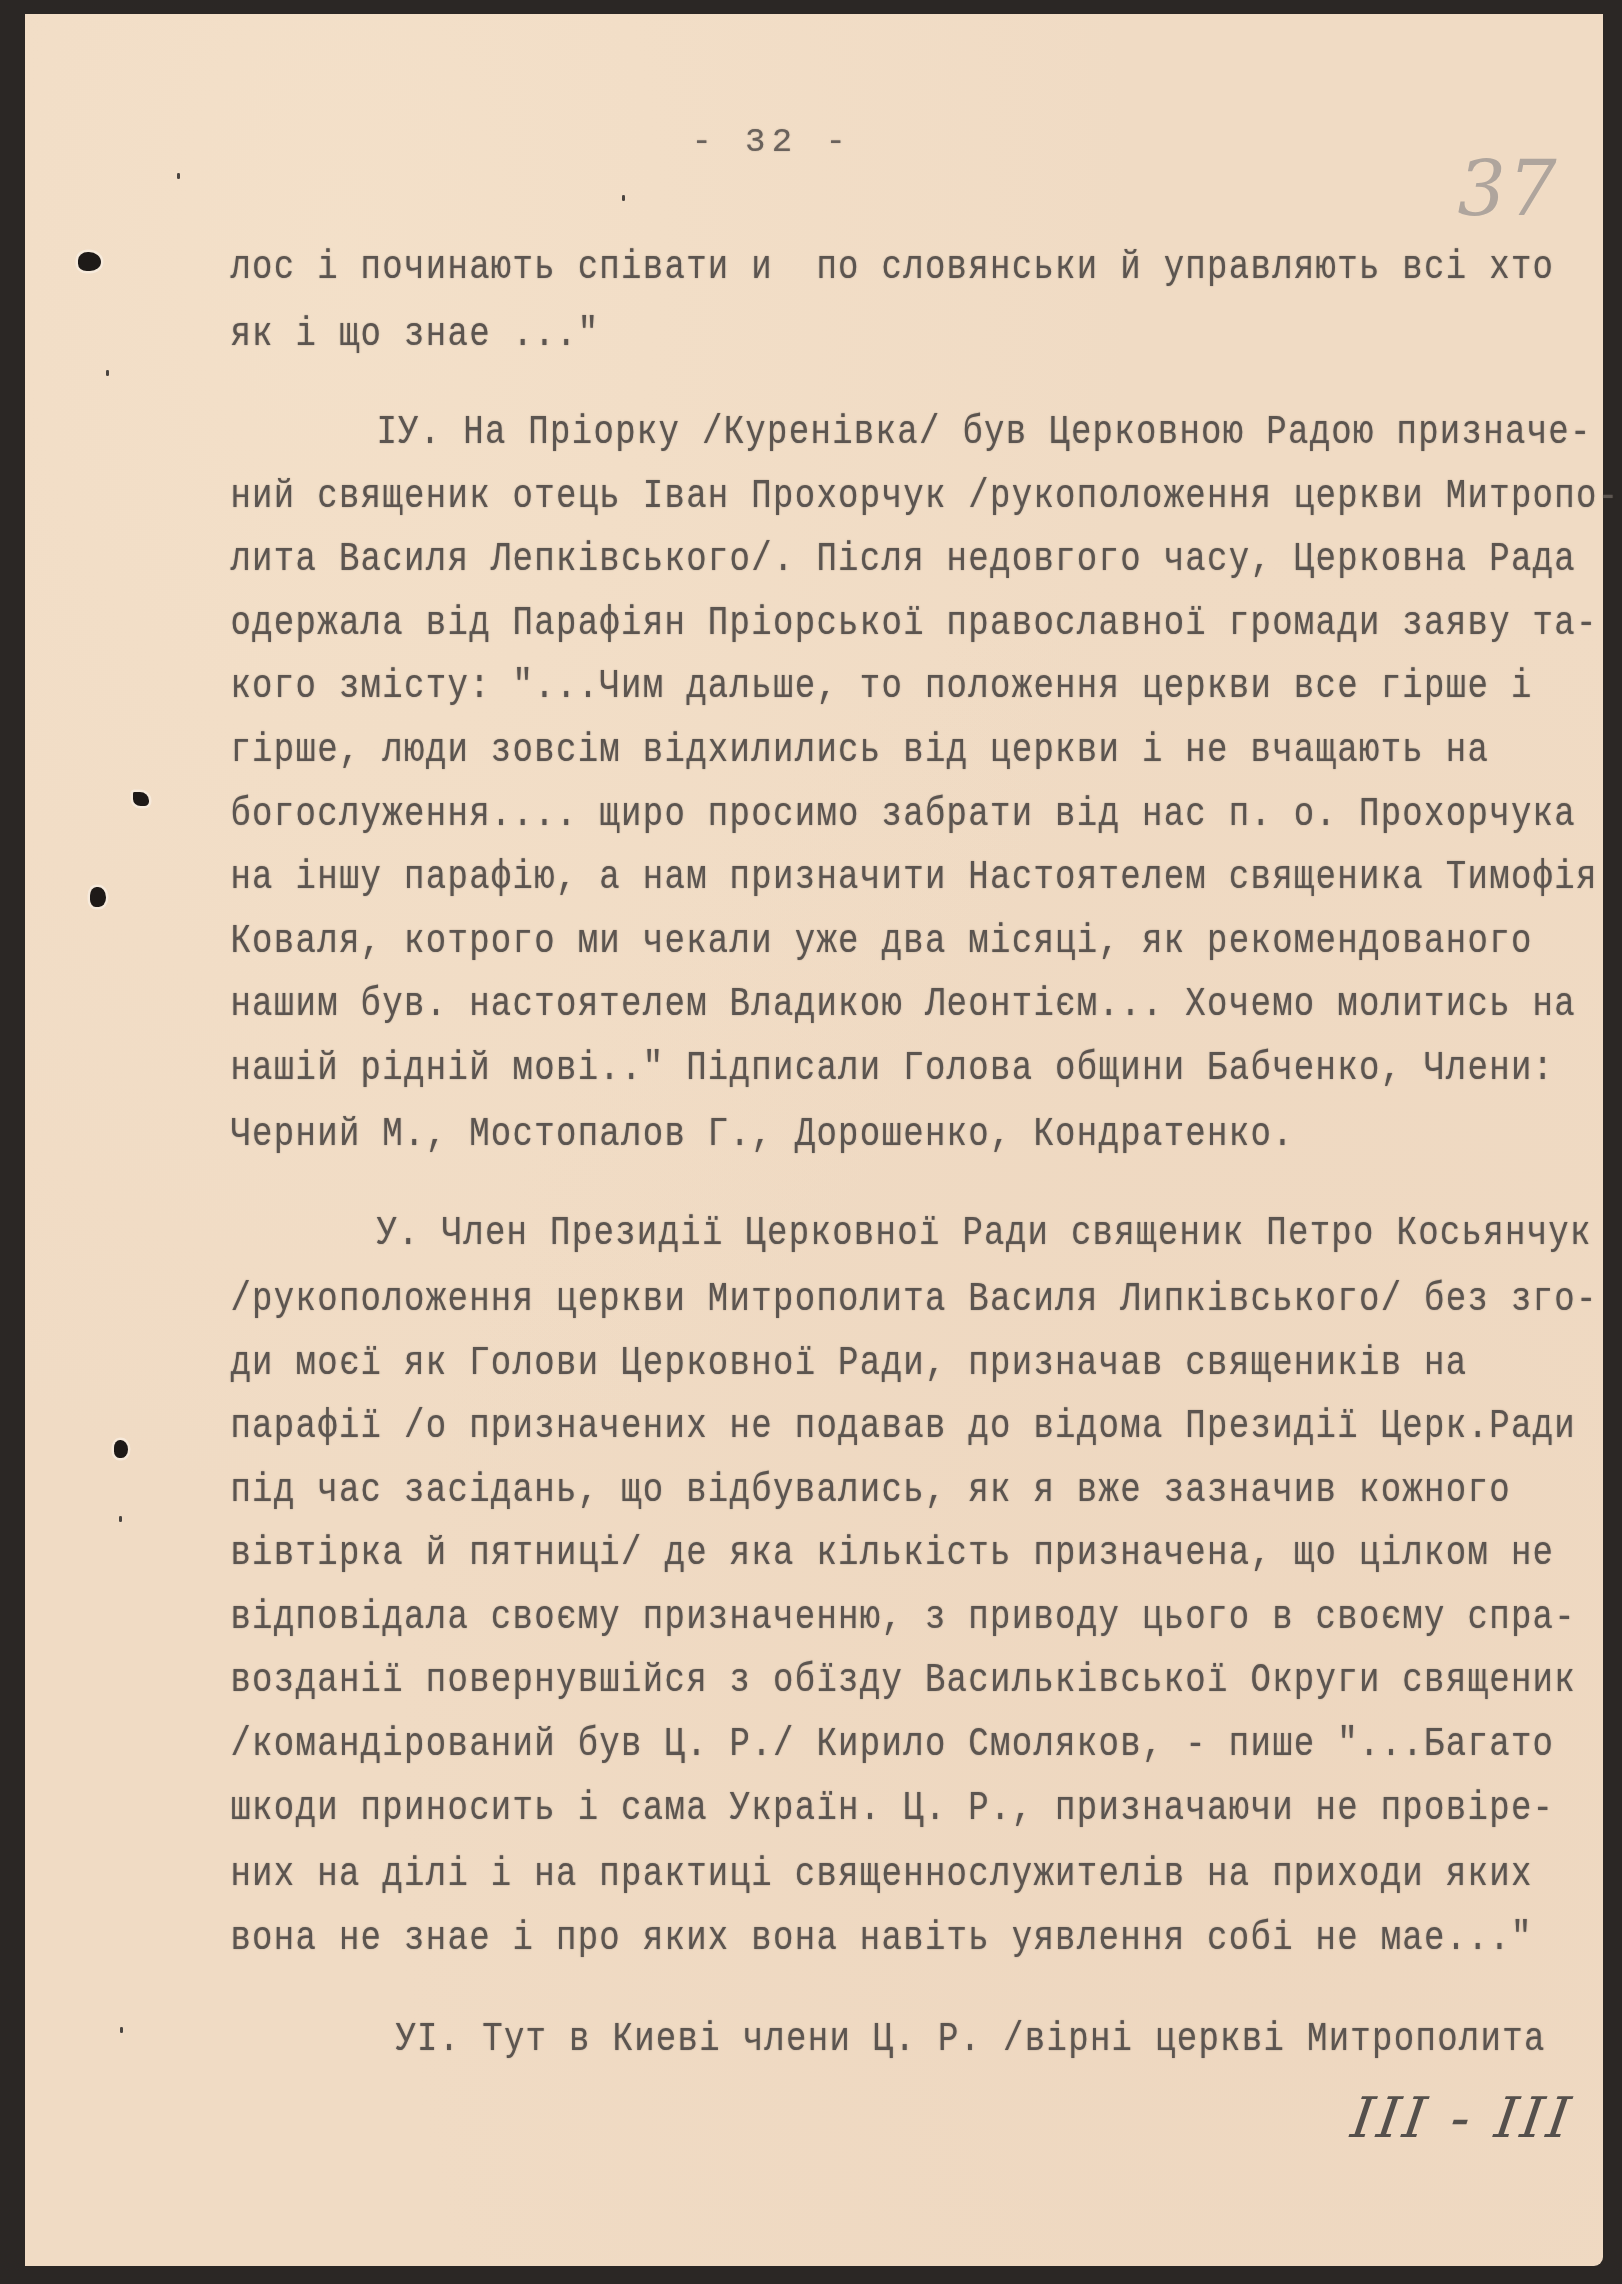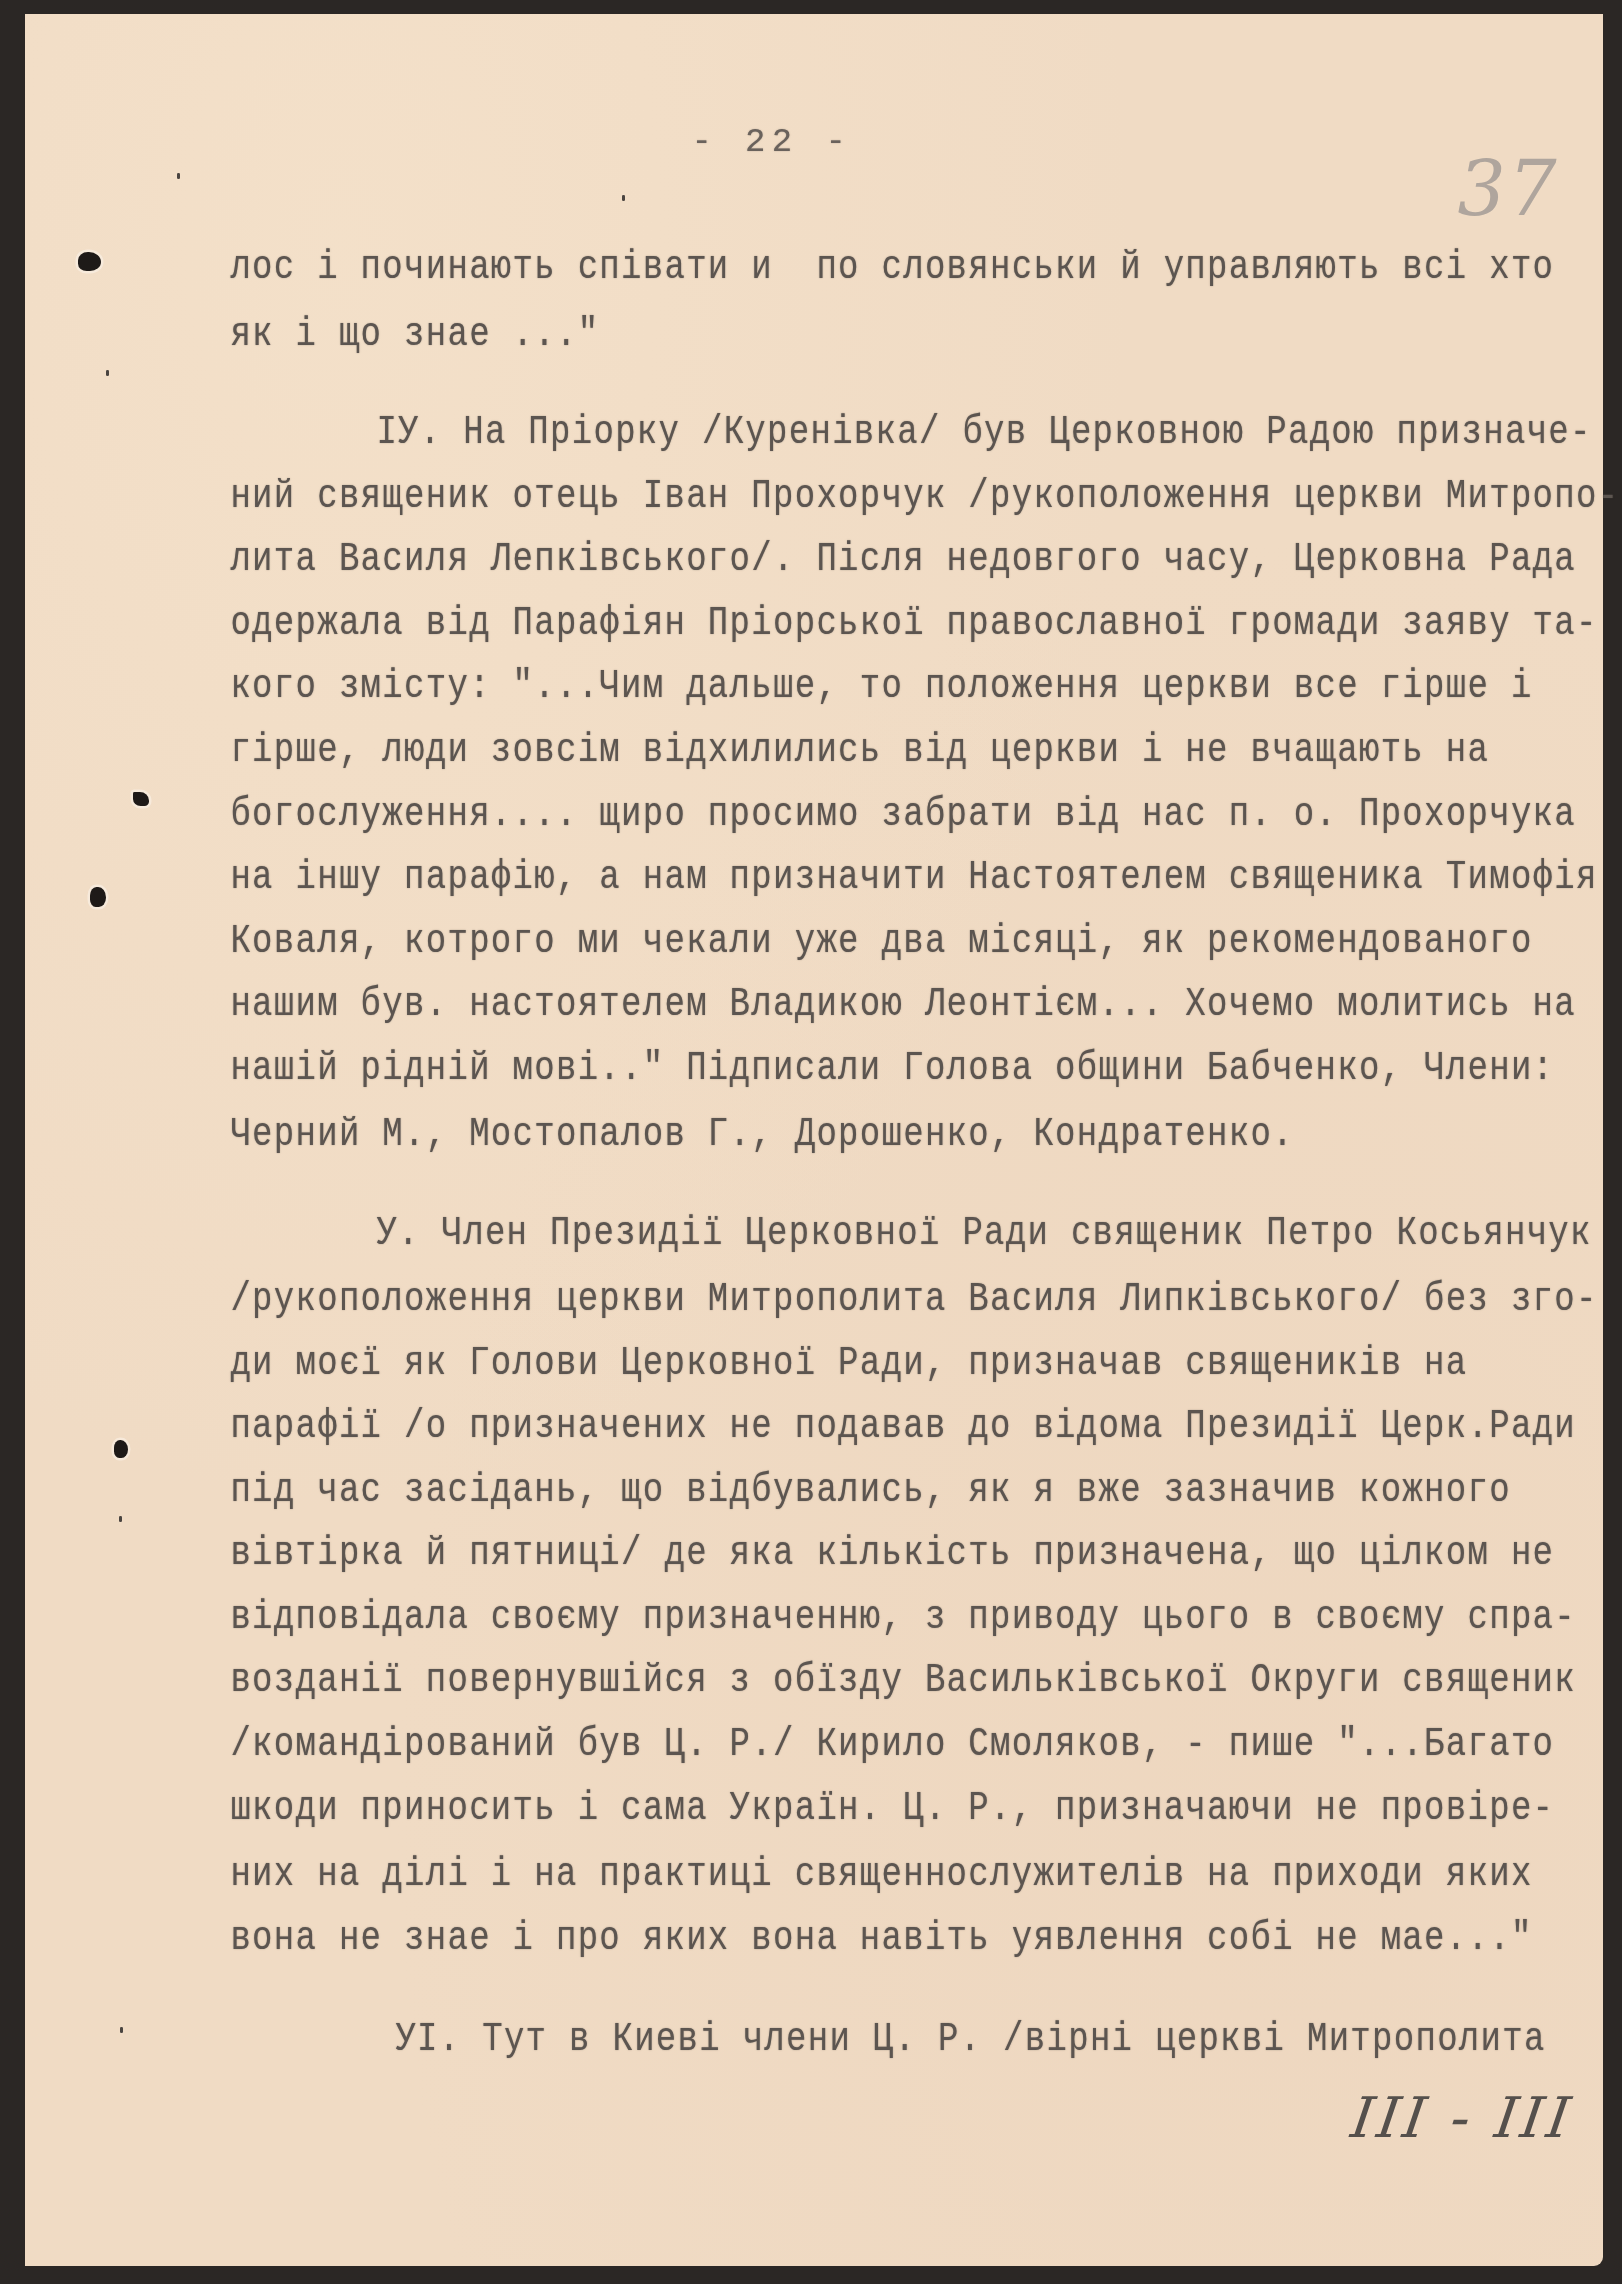--- a/index.html
+++ b/index.html
@@ -93,21 +93,21 @@
     <div class="hole" style="left:53px; top:238px; width:23px; height:19px;"></div>
     <div class="hole" style="left:108px; top:778px; width:15.2px; height:14px; border-radius:10% 60% 30% 50%;"></div>
     <div class="hole" style="left:65px; top:873px; width:15.2px; height:20.3px;"></div>
     <div class="hole" style="left:89px; top:1426px; width:14px; height:18px;"></div>
     <div class="speck" style="left:152px; top:159px;"></div>
     <div class="speck" style="left:81px; top:356px;"></div>
     <div class="speck" style="left:94px; top:1502px;"></div>
     <div class="speck" style="left:95px; top:2013px;"></div>
     <div class="speck" style="left:597px; top:181px;"></div>
 
-    <div class="header-num" style="left:666px; top:109px;">- 22 -</div>
+    <div class="header-num" style="left:666px; top:109px;">- 32 -</div>
 
     <div class="handwritten folio">37</div>
 
     <div class="line" style="left:205px; top:236px;">лос і починають співати и  по словянськи й управляють всі хто</div>
     <div class="line" style="left:205px; top:303px;">як і що знае ..."</div>
 
     <div class="line" style="left:351px; top:401px;">IУ. На Пріорку /Куренівка/ був Церковною Радою призначе-</div>
     <div class="line" style="left:205px; top:465px;">ний священик отець Іван Прохорчук /рукоположення церкви Митропо-</div>
     <div class="line" style="left:205px; top:528px;">лита Василя Лепківського/. Після недовгого часу, Церковна Рада</div>
     <div class="line" style="left:205px; top:592px;">одержала від Парафіян Пріорської православної громади заяву та-</div>

